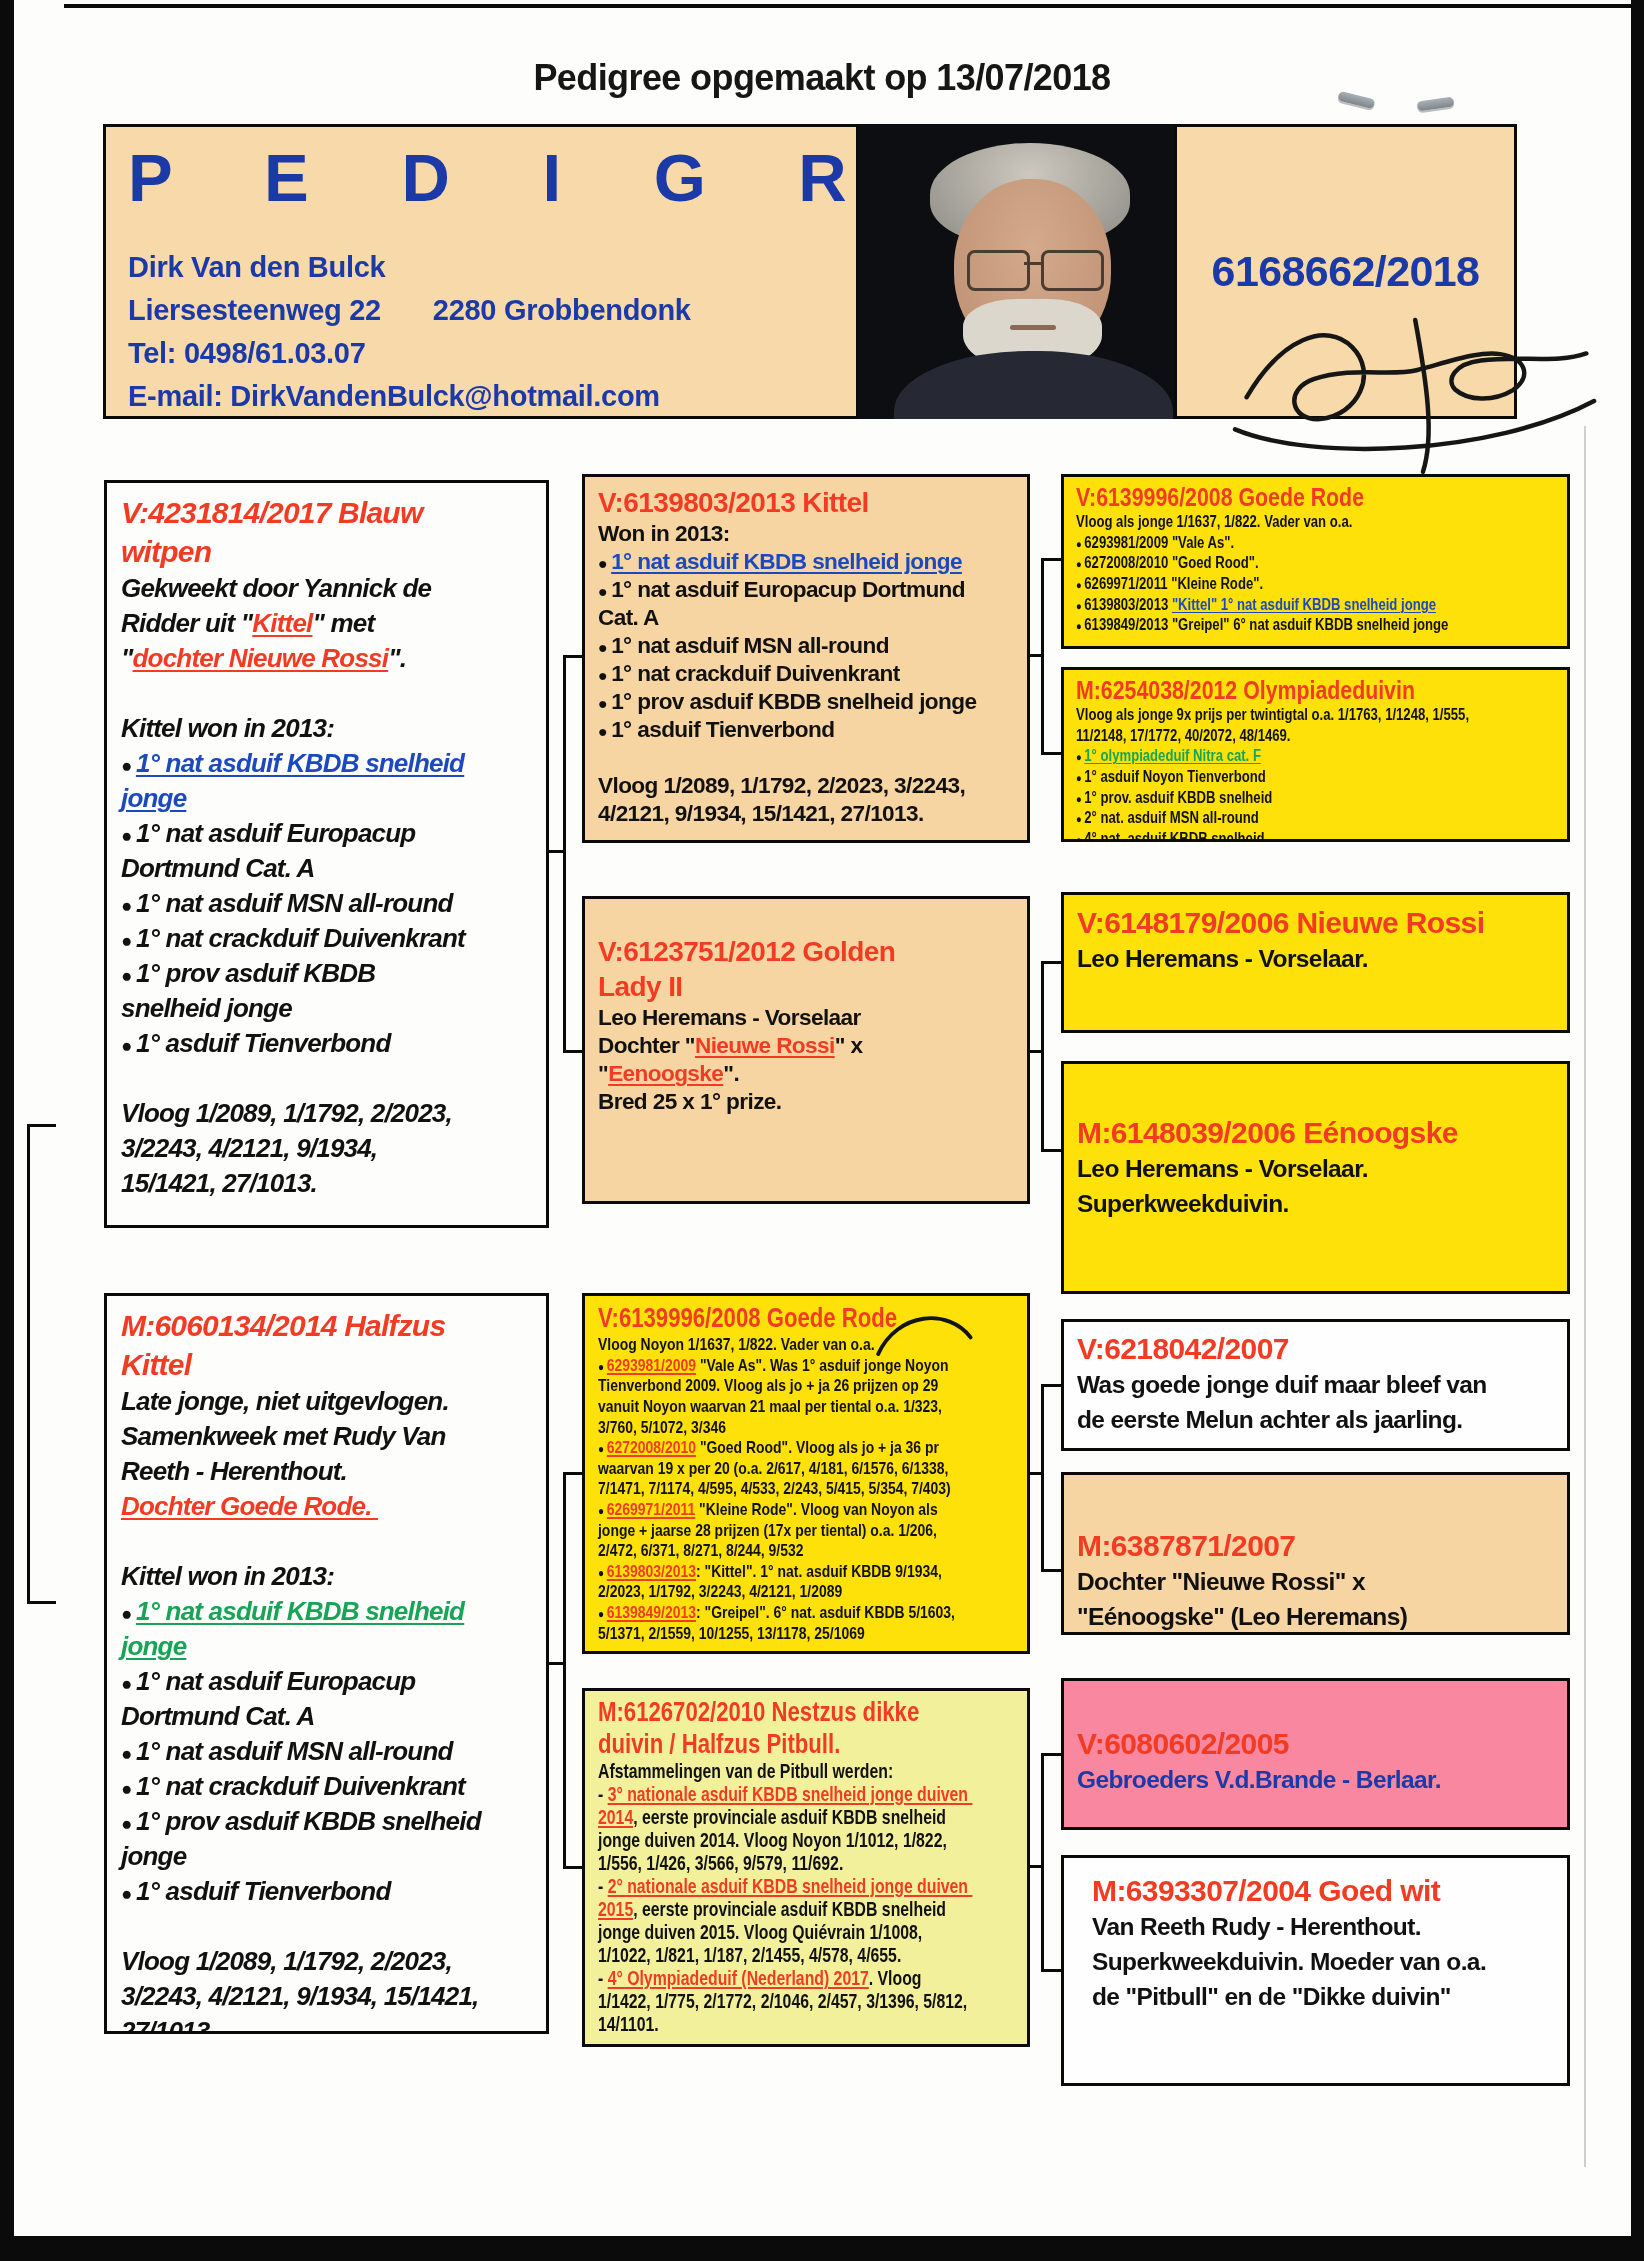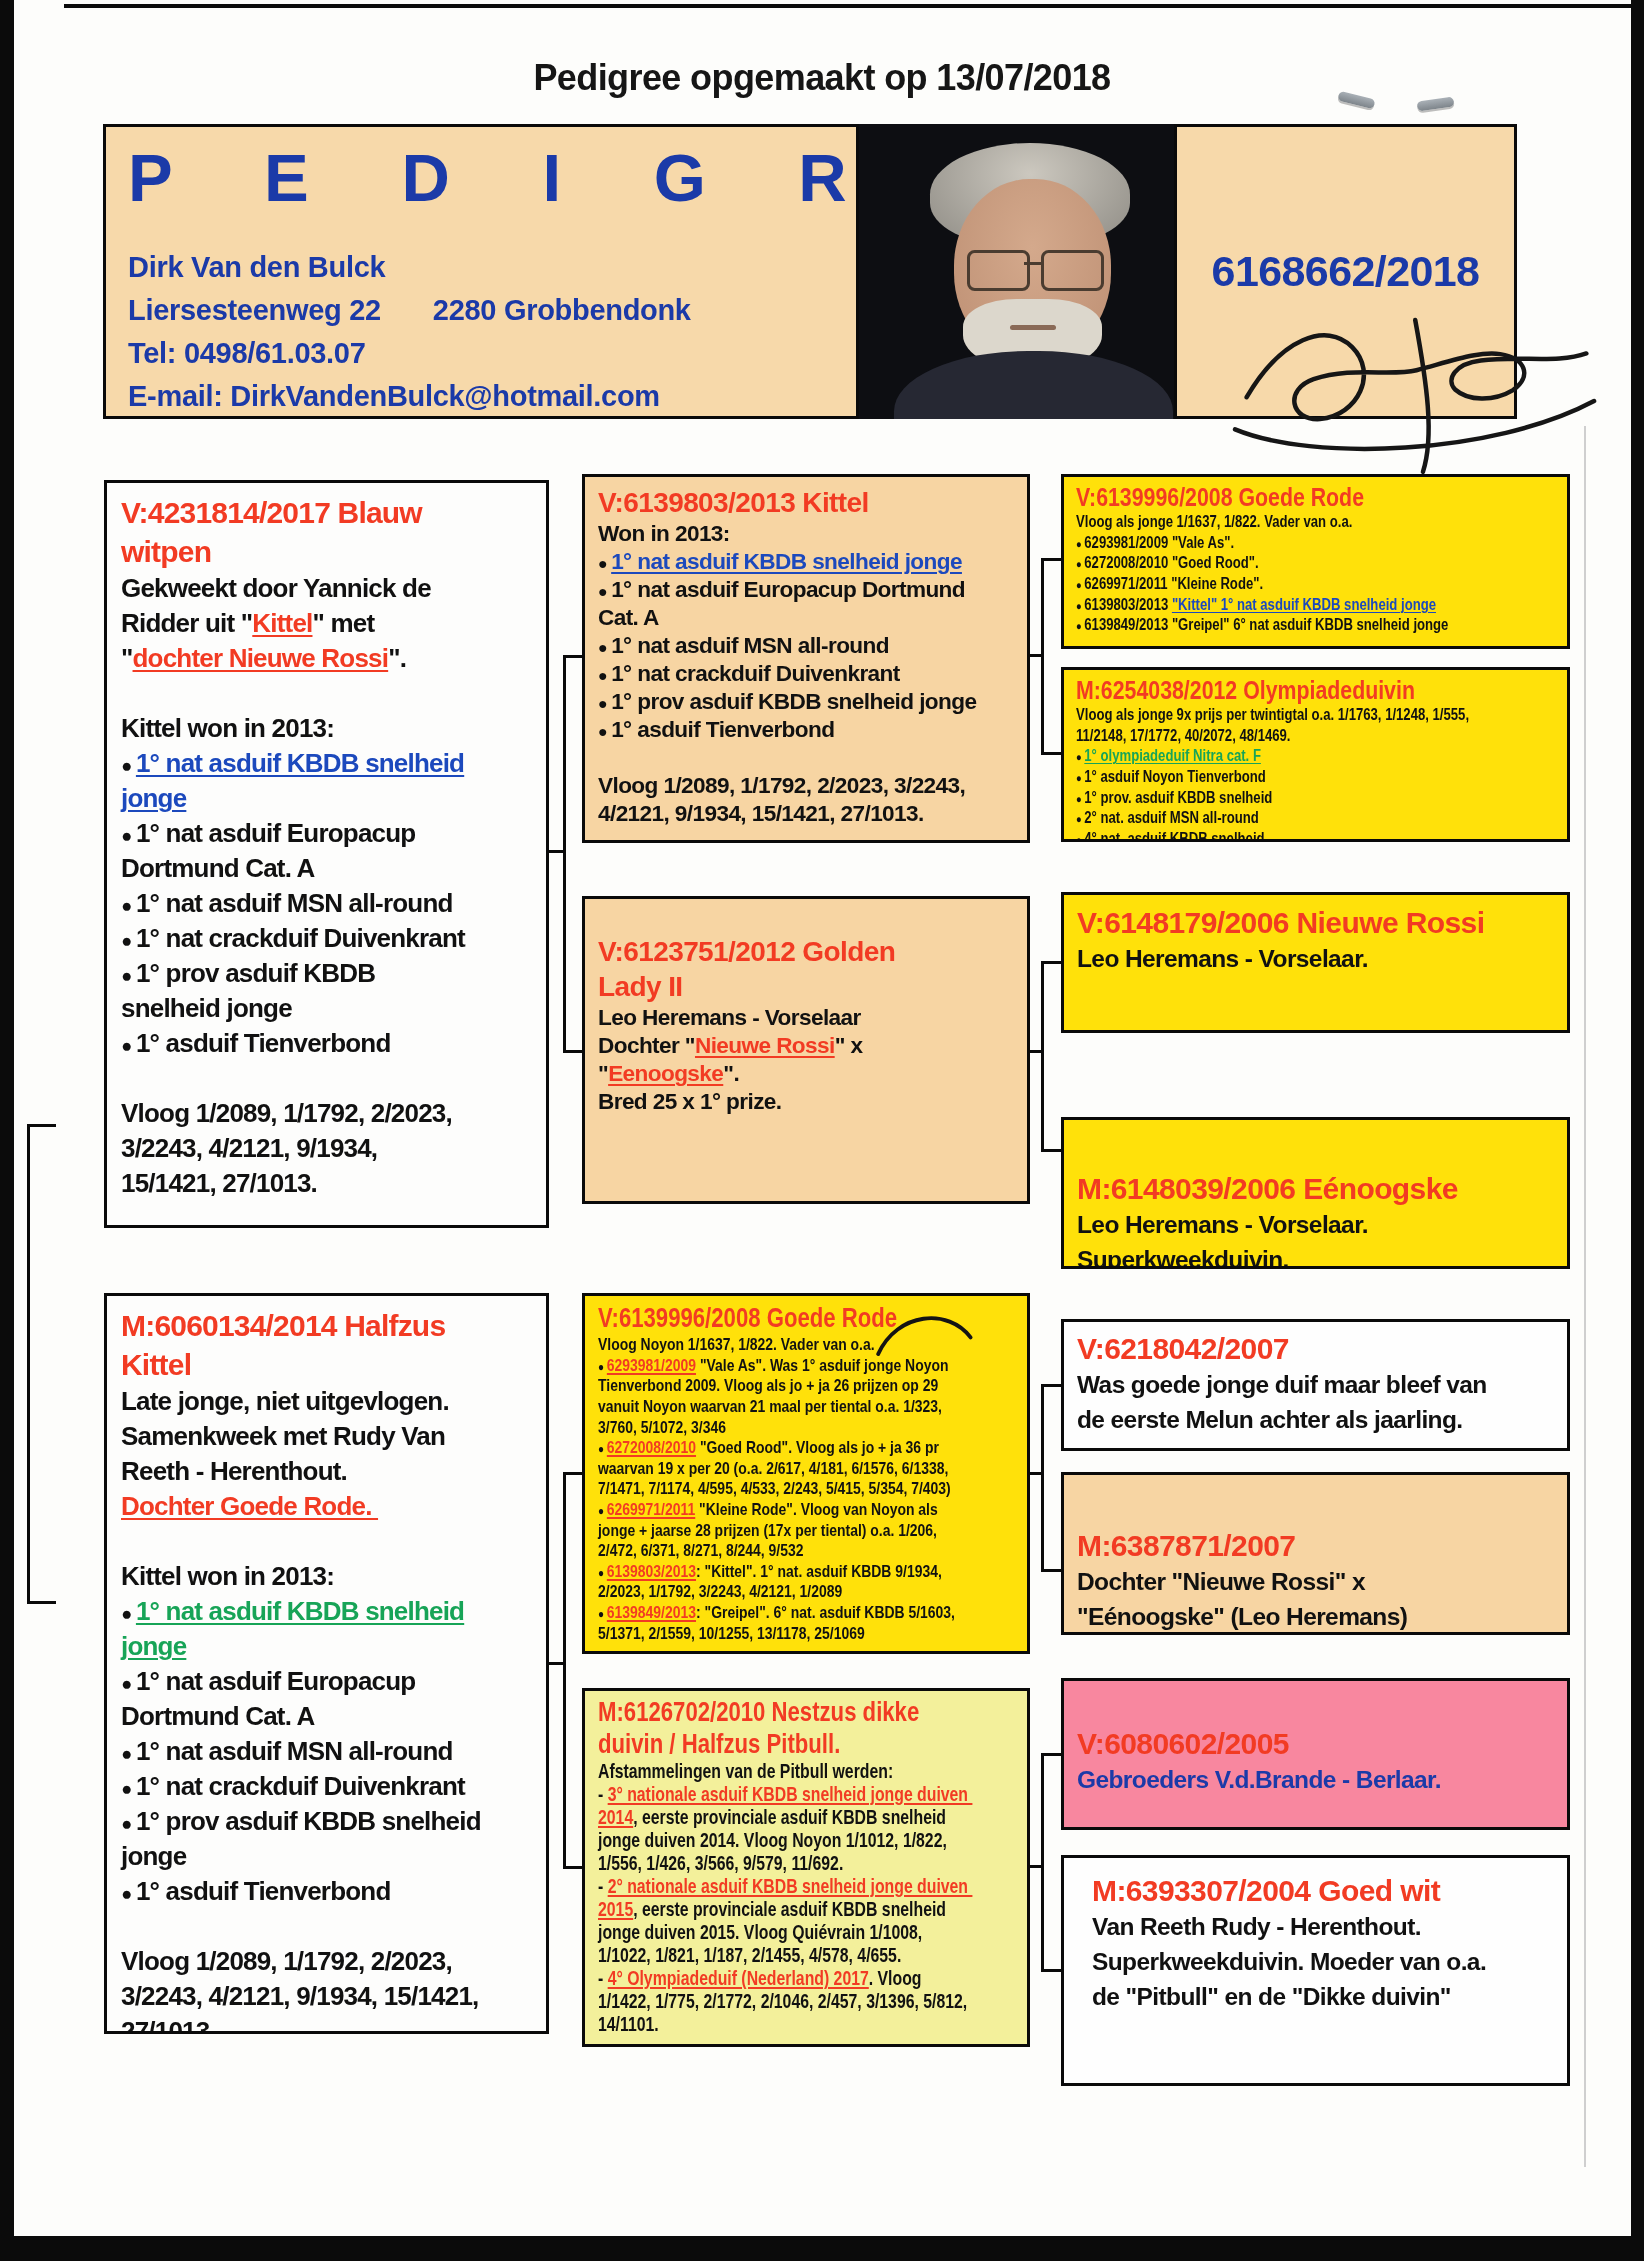--- a/index.html
+++ b/index.html
@@ -27,21 +27,21 @@
   .pbox{position:absolute;border:3.2px solid #0a0a0a;background:#fdfdfc;box-sizing:border-box;overflow:hidden;}
   .ln{white-space:pre;}
   .ln.title{color:#f23b23;}
   .bullet::before{content:"\25CF\00A0";font-size:0.72em;}
   .ru{color:#f23b23;text-decoration:underline;text-decoration-thickness:0.09em;text-underline-offset:0.12em;}
   .bu{color:#1c49bd;text-decoration:underline;text-decoration-thickness:0.09em;text-underline-offset:0.12em;}
   .gu{color:#17a457;text-decoration:underline;text-decoration-thickness:0.09em;text-underline-offset:0.12em;}
   .bl{color:#1b3aa8;}
   .cond{width:122%;transform:scaleX(0.82);transform-origin:0 0;}
   
-  .fs-xl .ln{font-size:26px;line-height:35px;height:35px;letter-spacing:-0.8px;}
+  .fs-xl .ln{font-size:26px;line-height:35px;height:35px;letter-spacing:-0.8px;font-style:italic;}
   .fs-xl .ln.title{font-size:30px;line-height:39px;height:39px;}
   .fs-lg .ln{font-size:22.6px;line-height:28px;height:28px;letter-spacing:-0.6px;}
   .fs-lg .ln.title{font-size:28px;line-height:35px;height:35px;}
   .fs-rt .ln{font-size:24.5px;line-height:35px;height:35px;letter-spacing:-0.6px;}
   .fs-rt .ln.title{font-size:30px;line-height:37px;height:37px;}
   .fs-md .ln{font-size:16px;line-height:20.6px;height:20.6px;}
   .fs-md .ln.title{font-size:26px;line-height:30px;height:30px;}
   .fs-sm .ln{font-size:17px;line-height:20.6px;height:20.6px;}
   .fs-sm .ln.title{font-size:27px;line-height:34px;height:34px;}
   .fs-nest .ln{font-size:19.3px;line-height:23px;height:23px;}
@@ -49,21 +49,21 @@
   
   #box-father{left:104px;top:480px;width:445px;height:748px;padding:10.3px 14px;}
   #box-mother{left:104px;top:1293px;width:445px;height:741px;padding:10.3px 14px;}
   #box-kittel{left:582px;top:474px;width:448px;height:369px;padding:7.7px 13px;background:#f7d5a3;}
   #box-goldenlady{left:582px;top:896px;width:448px;height:308px;padding:35px 13px 0;background:#f7d5a3;}
   #box-goederode-mid{left:582px;top:1293px;width:448px;height:361px;padding:5.2px 13px;background:#ffe10a;}
   #box-nestzus{left:582px;top:1688px;width:448px;height:359px;padding:5.2px 13px;background:#f3f09b;}
   #box-goederode-r{left:1061px;top:474px;width:509px;height:175px;padding:5.2px 11.6px;background:#ffe10a;}
   #box-olympiade{left:1061px;top:667px;width:509px;height:175px;padding:5.2px 11.6px;background:#ffe10a;}
   #box-nieuwerossi{left:1061px;top:892px;width:509px;height:141px;padding:9px 13px;background:#ffe10a;}
-  #box-eenoogske{left:1061px;top:1117px;width:509px;height:152px;padding:50px 13px 0;background:#ffe10a;}
+  #box-eenoogske{left:1061px;top:1061px;width:509px;height:233px;padding:50px 13px 0;background:#ffe10a;}
   #box-v6218042{left:1061px;top:1319px;width:509px;height:132px;padding:7.7px 13px;background:#fefefe;}
   #box-m6387871{left:1061px;top:1472px;width:509px;height:163px;padding:52px 13px 0;background:#f7d5a3;}
   #box-v6080602{left:1061px;top:1678px;width:509px;height:152px;padding:44px 13px 0;background:#f8879f;}
   #box-m6393307{left:1061px;top:1855px;width:509px;height:231px;padding:14px 28px;background:#fefefe;}
   
   .line{position:absolute;background:#0a0a0a;}
 </style>
 </head>
 <body>
 

